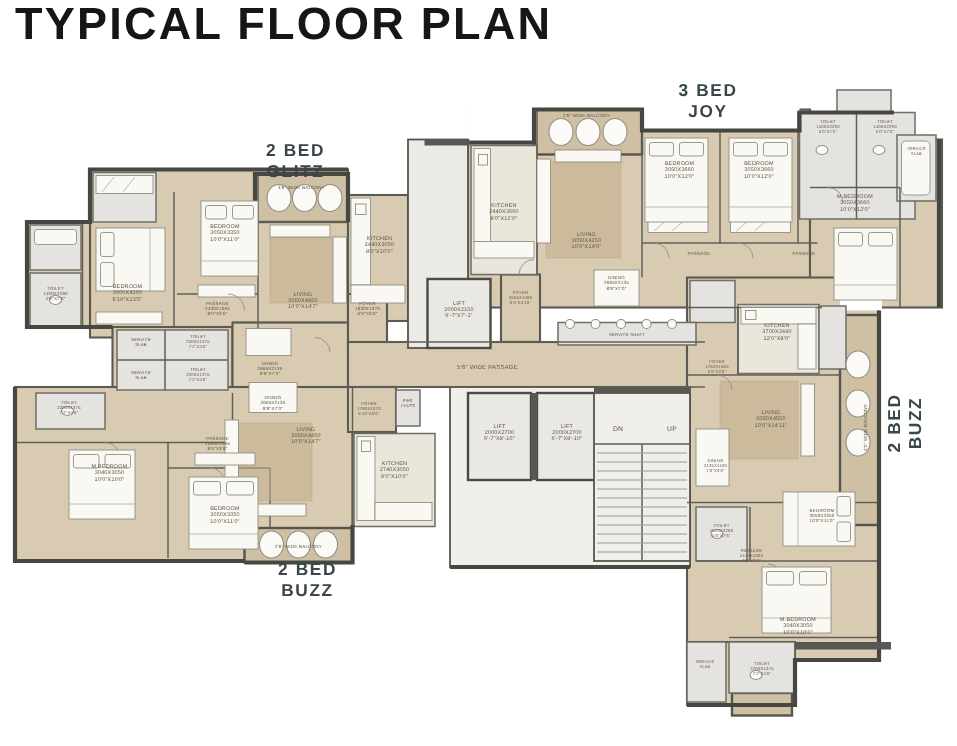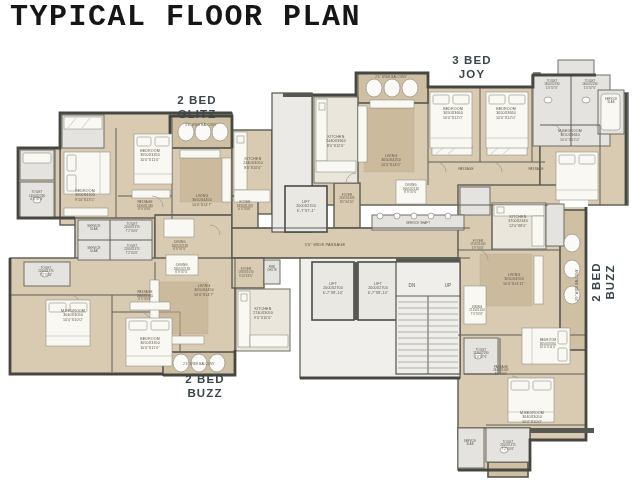--- a/index.html
+++ b/index.html
@@ -1,19 +1,19 @@
 <!DOCTYPE html>
 <html><head>
 <meta charset="utf-8">
 <style>
   html,body{margin:0;padding:0;background:#ffffff;}
   .canvas{position:relative;width:638px;height:497px;background:#fff;overflow:hidden;
           font-family:"Liberation Sans",sans-serif;}
   .page-title{position:absolute;left:10px;top:0px;margin:0;
-      font-family:Liberation Mono, monospace;font-weight:700;font-size:30px;
+      font-family:Liberation Sans, sans-serif;font-weight:700;font-size:30px;
       letter-spacing:1.5px;color:#161616;}
   svg{position:absolute;left:0;top:0;}
   .room-label{font-family:"Liberation Sans",sans-serif;font-size:3.6px;fill:#5d5546;
       text-anchor:middle;letter-spacing:.15px;}
   .unit-label{font-family:"Liberation Sans",sans-serif;font-weight:600;font-size:11.5px;
       fill:#39464a;text-anchor:middle;letter-spacing:1.1px;}
   .floor{fill:#d9cbb2;stroke:#5a5a52;stroke-width:1.4;}
   .balc{fill:#cfc0a4;stroke:#55554e;stroke-width:1.6;}
   .tile{fill:#e4e3df;stroke:#6e6e66;stroke-width:1;}
   .ktile{fill:#eae6dc;stroke:#6e6e66;stroke-width:1;}

